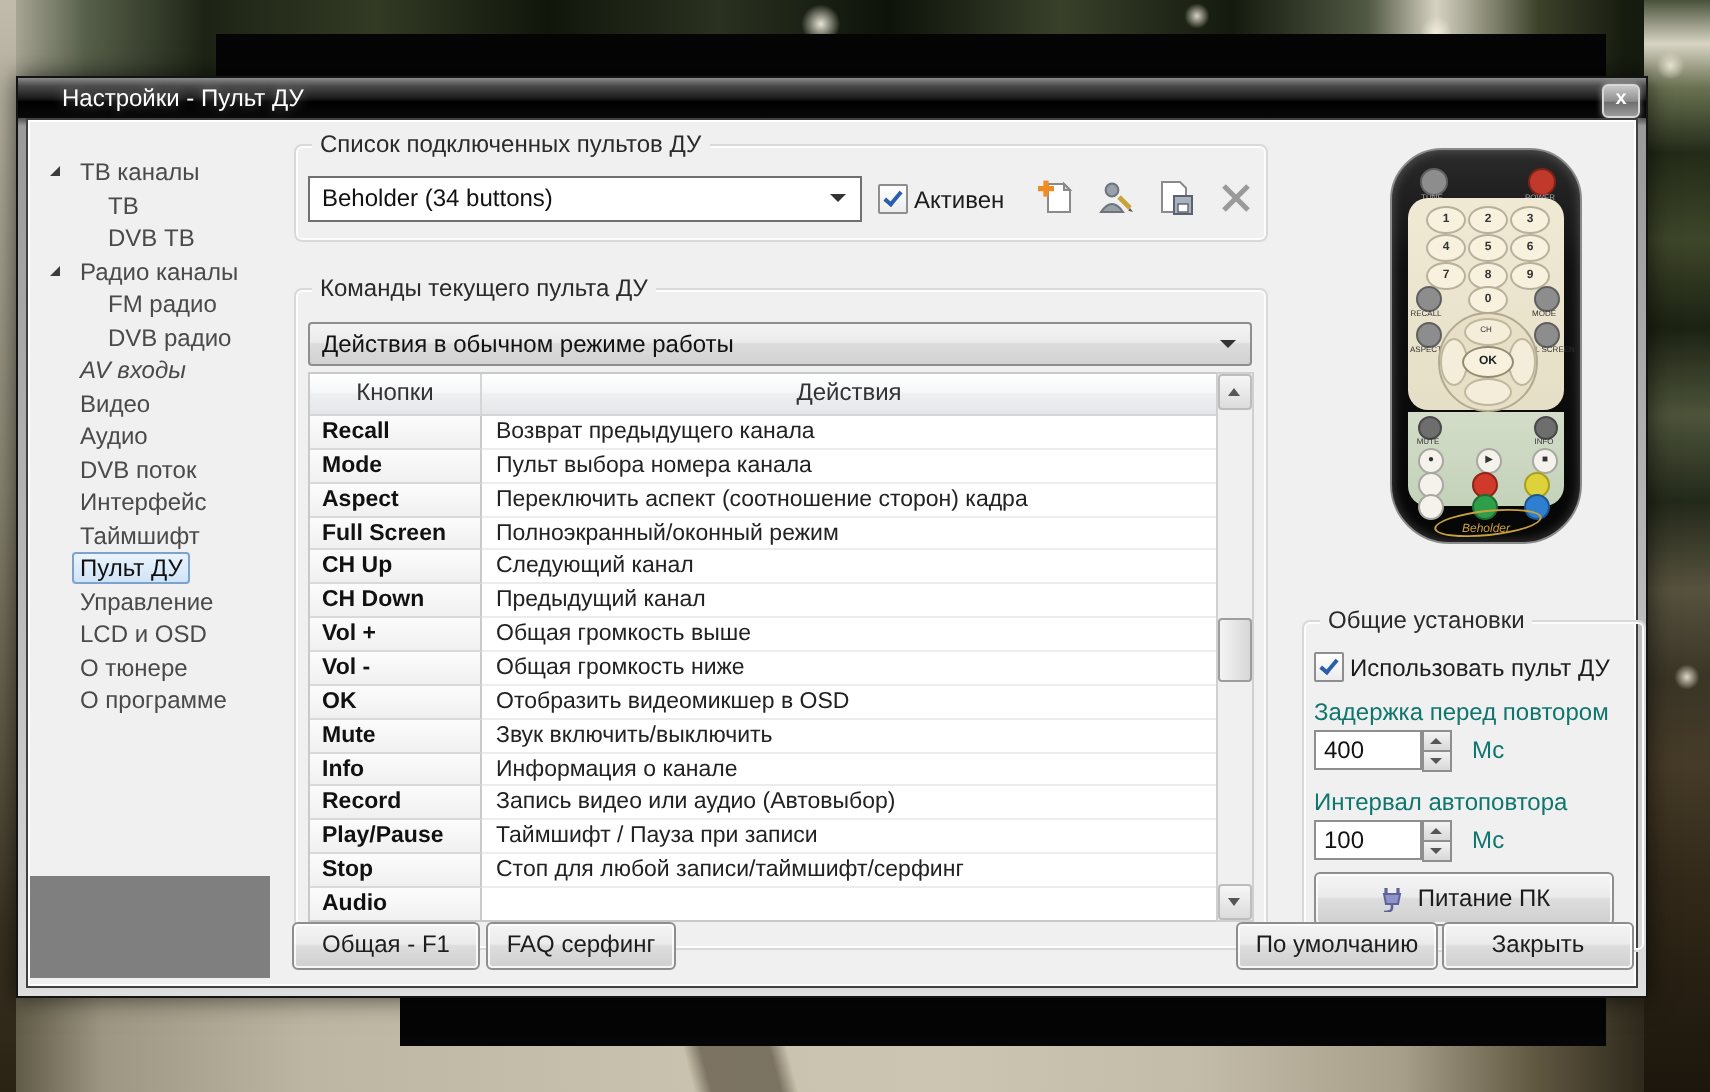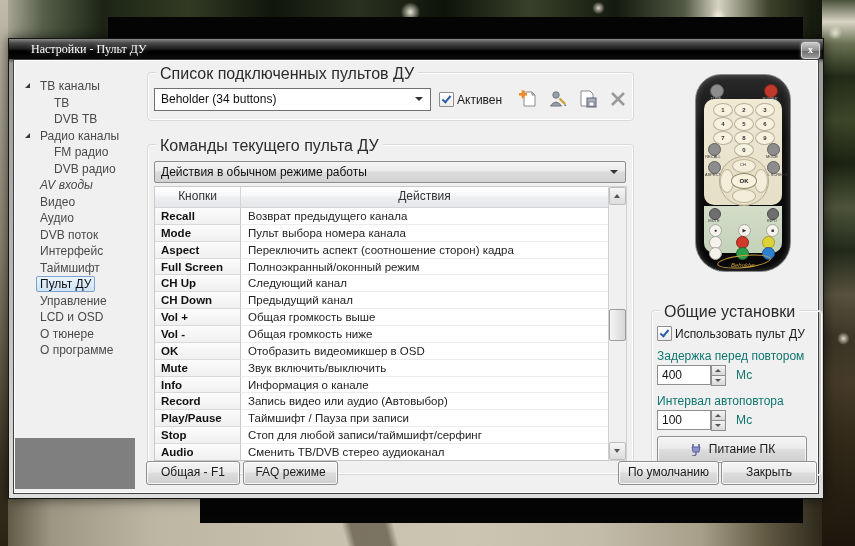--- a/index.html
+++ b/index.html
@@ -31,41 +31,41 @@
   .bg-left{left:0;top:0;width:8px;height:546px;
     background:linear-gradient(180deg,#c0bbaa 0%,#a8a391 20%,#8b8673 45%,#5a5340 70%,#3a3222 85%,#2a2314 100%);}
   .black-top{left:108px;top:17px;width:695px;height:22px;background:#050505;}
   .black-bottom{left:200px;top:497px;width:603px;height:26px;background:#050505;}
 
   
   .window{left:8px;top:38px;width:814px;height:459px;
     background:linear-gradient(180deg,#303030 0,#4f4f4f 20px,#9a9a9a 24px,#b9b9b9 55%,#dedede 100%);
     border:1px solid #141414;box-shadow:0 0 12px rgba(0,0,0,.65);}
   .titlebar{left:0;top:0;width:100%;height:20px;
-    background:linear-gradient(180deg,#8a8a8a 0%,#4a4a4a 20%,#1c1c1c 50%,#000 60%,#0a0a0a 100%);font-family:Liberation Serif, serif;}
+    background:linear-gradient(180deg,#8a8a8a 0%,#4a4a4a 20%,#1c1c1c 50%,#000 60%,#0a0a0a 100%);}
   .title-text{left:22px;top:3px;font-size:12px;color:#fff;text-shadow:0 0 6px rgba(255,255,255,.45);}
   .close-btn{left:792px;top:3px;width:17px;height:15px;border:1px solid #d7d7d7;border-radius:3px;
     background:linear-gradient(180deg,#c9c9c9 0%,#8f8f8f 50%,#6f6f6f 55%,#9b9b9b 100%);
     color:#fff;font-size:10px;font-weight:bold;text-align:center;line-height:14px;
     box-shadow:0 0 3px rgba(255,255,255,.5);}
   .client{left:4px;top:20px;width:804px;height:433px;background:#f0f0f0;
     border:1px solid #404040;box-shadow:inset 0 0 0 1px #ffffff;}
 
   
   .tree-item{position:absolute;height:16px;font-size:12px;color:#4a4a4a;white-space:nowrap;cursor:default;}
   .tree-item .tri{position:absolute;left:-11px;top:5px;width:0;height:0;
     border-bottom:5px solid #3c3c3c;border-left:5px solid transparent;}
   .tree-label{padding:0 3px;border:1px solid transparent;line-height:14px;display:inline-block;}
   .tree-item.selected .tree-label{border:1px solid #7da2ce;border-radius:2px;color:#111;
     background:linear-gradient(180deg,#ebf4fd 0%,#cfe4f7 100%);}
   .sidebar-footer{background:#7f7f7f;}
 
   
   .groupbox{border:1px solid #d9d9d9;border-radius:4px;box-shadow:inset 0 0 0 1px #fdfdfd;}
-  .gb-label{position:absolute;top:-8px;left:8px;background:#f0f0f0;padding:0 4px;font-size:16px;color:#2b2b2b;}
+  .gb-label{position:absolute;top:-8px;left:8px;background:#f0f0f0;padding:0 4px;font-size:12px;color:#2b2b2b;}
 
   
   .combo{border:1px solid #707070;background:#fff;font-size:12px;color:#111;}
   .combo .cb-text{position:absolute;left:6px;top:3px;}
   .combo .cb-arrow{position:absolute;right:7px;top:8px;width:0;height:0;
     border-left:4px solid transparent;border-right:4px solid transparent;border-top:4px solid #333;}
   .combo.silver{background:linear-gradient(180deg,#f4f4f4 0%,#ebebeb 45%,#dcdcdc 50%,#d2d2d2 100%);
     border-color:#8e8e8e;border-radius:2px;}
   .checkbox{width:13px;height:13px;border:1px solid #8e8e8e;background:linear-gradient(180deg,#fff,#ececec);
     border-radius:1px;}
@@ -282,21 +282,20 @@
             <div class="cmd-row">
               <div class="c1">Play/Pause</div>
               <div class="c2">Таймшифт / Пауза при записи</div>
             </div>
             <div class="cmd-row">
               <div class="c1">Stop</div>
               <div class="c2">Стоп для любой записи/таймшифт/серфинг</div>
             </div>
             <div class="cmd-row">
               <div class="c1">Audio</div>
-              <div class="c2">Сменить ТВ/DVB стерео аудиоканал</div>
             </div>
           </div>
       </div>
       <div class="abs vscroll" style="left:594px;top:126px;width:17px;height:273px;">
         <div class="scr-btn scr-up" style="top:0;">
             <i></i>
           </div>
         <div class="scr-thumb" style="top:122px;"></div>
         <div class="scr-btn scr-down" style="top:255px;">
             <i></i>
@@ -392,18 +391,18 @@
 
       <div class="abs btn" style="left:643px;top:376px;width:148px;height:25px;line-height:24px;">
         <svg width="14" height="14" style="vertical-align:-3px;margin-right:6px;">
           <path d="M4 2 v3 M10 2 v3" stroke="#5d629b" stroke-width="1.6"></path>
           <path d="M3 5 h8 l-1 5 h-6 z" fill="#8e93c9" stroke="#5d629b"></path>
           <path d="M7 10 v2 q0 2 -4 2" stroke="#5d629b" stroke-width="1.3" fill="none"></path>
         </svg><span>Питание ПК</span>
       </div>
 
       <div class="abs btn" style="left:132px;top:401px;width:92px;height:22px;line-height:21px;">Общая - F1</div>
-      <div class="abs btn" style="left:229px;top:401px;width:93px;height:22px;line-height:21px;">FAQ режиме</div>
+      <div class="abs btn" style="left:229px;top:401px;width:93px;height:22px;line-height:21px;">FAQ серфинг</div>
       <div class="abs btn" style="left:604px;top:401px;width:99px;height:22px;line-height:21px;">По умолчанию</div>
       <div class="abs btn" style="left:707px;top:401px;width:94px;height:22px;line-height:21px;">Закрыть</div>
     </div>
   </div>
 </div>
 
 </body></html>

